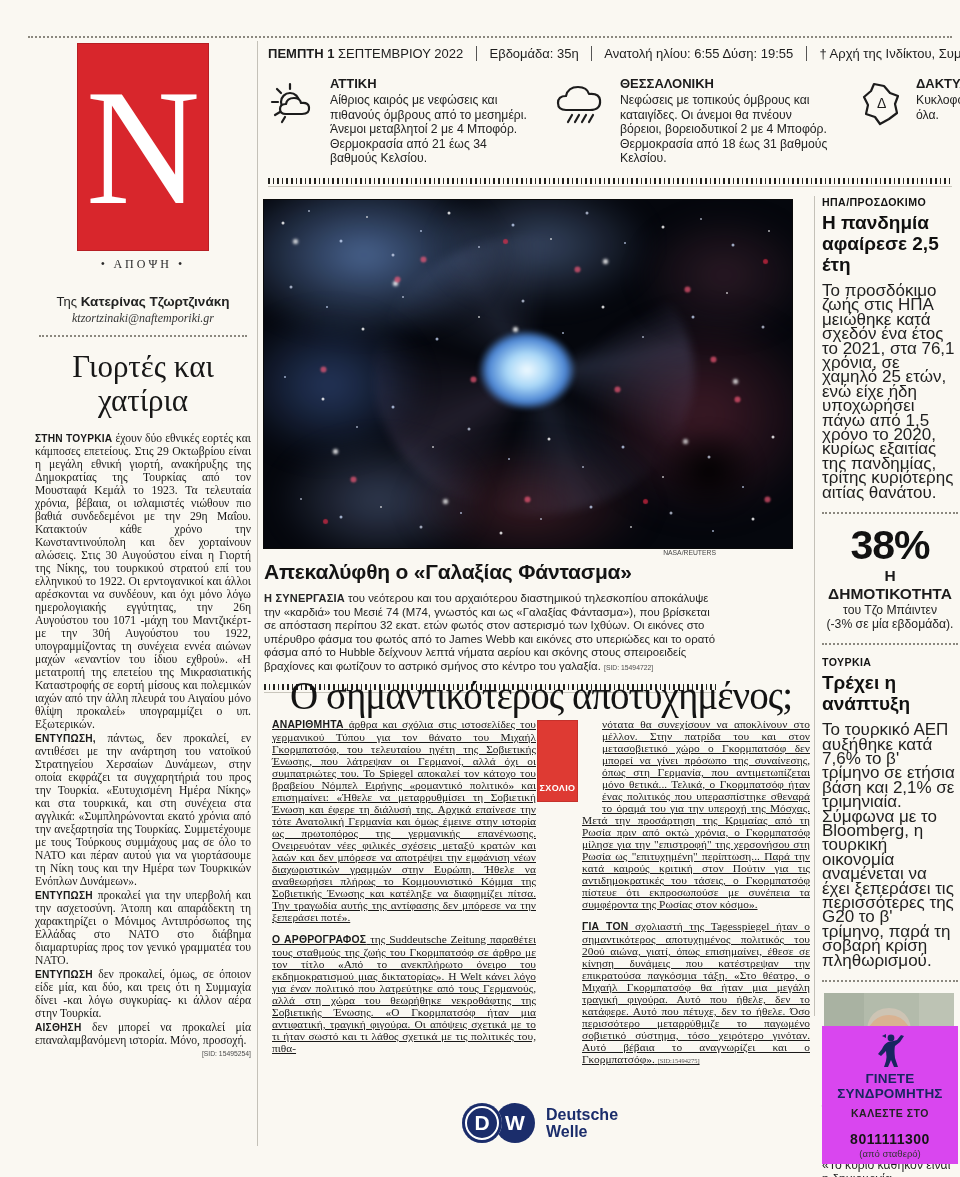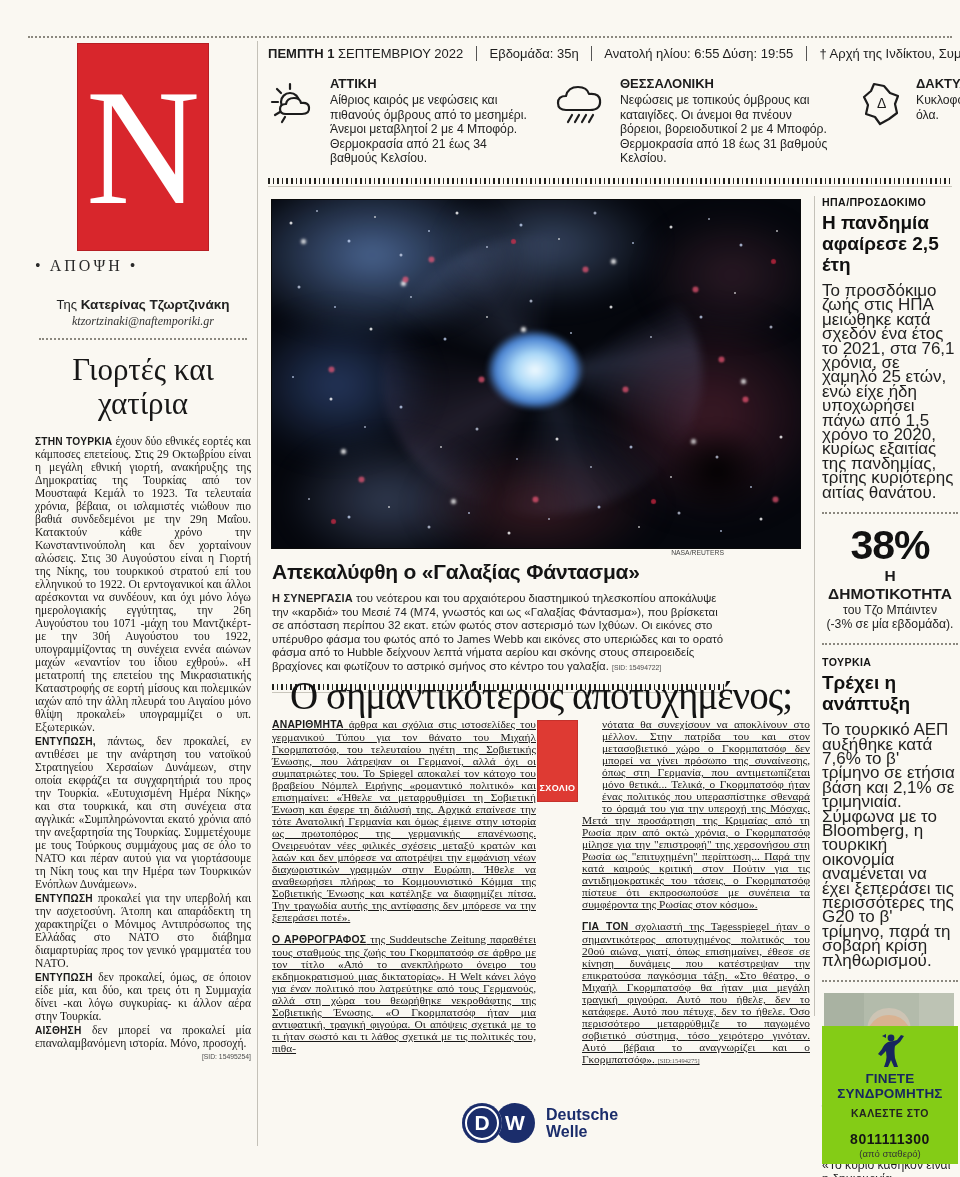--- a/index.html
+++ b/index.html
@@ -18,21 +18,21 @@
   .hdiv-thin { height:1px; background:#c9c6bc; margin-top:2px; }
   .topdots { position:absolute; left:28px; right:8px; top:36px; border-top:2px dotted #8b887f; }
 
   
   .leftcol { position:absolute; left:35px; top:41px; width:216px; }
   .logo-box { width:132px; height:208px; margin:2px auto 6px; background:#d8262c;
     display:flex; align-items:center; justify-content:center;
     box-shadow:0 0 0 1px #b71f24 inset; }
   .logo-n { font-family:"Liberation Serif", serif; font-size:158px; line-height:1; color:#fff;
     transform:scaleY(1.05); }
-  .section-label { font-family:"Liberation Serif", serif; font-size:16px;
+  .section-label { text-align:center; font-family:"Liberation Serif", serif; font-size:12px;
     letter-spacing:3px; color:#2a2a2a; margin-bottom:22px; }
   .byline { text-align:center; font-size:13px; color:#222; }
   .byline b { font-size:13.5px; }
   .email { text-align:center; font-family:"Liberation Serif", serif; font-style:italic;
     font-size:12px; color:#333; margin-top:2px; }
   .left-dotsep { margin:9px 4px 13px; }
   .op-title { font-family:"Liberation Serif", serif; font-weight:400; font-size:31px;
     line-height:34px; text-align:center; width:170px; margin:0 auto 14px; color:#171717; }
   .op-body p { font-family:"Liberation Serif", serif; font-size:11.6px; line-height:13px;
     text-align:justify; color:#191919; }
@@ -49,21 +49,21 @@
   .weather { display:flex; margin-top:15px; }
   .w-item { display:flex; }
   .w-icon { flex:none; margin-right:10px; margin-top:2px; }
   .w-name { font-size:13px; font-weight:bold; margin-bottom:2px; }
   .w-text { font-size:12.2px; line-height:14.6px; color:#222; }
   .w1 .w-text { width:200px; } .w2 .w-text { width:208px; } .w3 .w-text { width:92px; }
   .w1 { margin-right:22px; } .w2 { margin-right:26px; }
   .header .hdiv { margin-top:12px; }
 
   
-  .galaxy-block { position:absolute; left:272px; top:200px; width:452px; }
+  .galaxy-block { position:absolute; left:264px; top:200px; width:452px; }
   .gal { position:relative; width:528px; height:348px; background:#05070d; overflow:hidden;
     box-shadow:0 0 0 1px #0a0a0a; }
   .blob { position:absolute; border-radius:50%; }
   .b1 { left:-40px; top:-30px; width:280px; height:170px; background:radial-gradient(closest-side,rgba(110,150,215,.65),transparent); filter:blur(10px); }
   .b2 { left:170px; top:-20px; width:220px; height:130px; background:radial-gradient(closest-side,rgba(130,165,225,.4),transparent); filter:blur(12px); }
   .b3 { left:-30px; top:110px; width:190px; height:150px; background:radial-gradient(closest-side,rgba(80,120,200,.45),transparent); filter:blur(14px); }
   .b4 { left:10px; top:235px; width:210px; height:130px; background:radial-gradient(closest-side,rgba(150,175,235,.32),transparent); filter:blur(13px); }
   .b5 { left:320px; top:110px; width:240px; height:210px; background:radial-gradient(closest-side,rgba(120,45,65,.5),transparent); filter:blur(15px); }
   .b6 { left:140px; top:240px; width:250px; height:130px; background:radial-gradient(closest-side,rgba(115,48,58,.45),transparent); filter:blur(13px); }
   .b7 { left:370px; top:10px; width:180px; height:130px; background:radial-gradient(closest-side,rgba(105,55,75,.38),transparent); filter:blur(12px); }
@@ -139,21 +139,21 @@
   .stat-value { font-size:41px; font-weight:bold; letter-spacing:-1px; line-height:40px; color:#121212; }
   .stat-title { font-size:15.5px; font-weight:bold; margin-top:2px; }
   .stat-line { font-size:12.2px; line-height:14px; color:#1f1f1f; }
   .photo { width:130px; height:101px; margin:2px 0 7px 2px; position:relative; overflow:hidden;
     background:linear-gradient(170deg,#aab3a2 0%,#c2c6ba 55%,#b6bcae 100%); }
   .photo-cap { font-size:13px; font-weight:bold; line-height:15.5px; color:#111; margin-bottom:10px; }
   .quote { font-size:12.2px; line-height:14.6px; color:#1f1f1f; }
 
   
   .subscribe { position:absolute; left:822px; top:1026px; width:136px; height:138px;
-    background:#84cc16; text-align:center; padding-top:6px; }
+    background:#d946ef; text-align:center; padding-top:6px; }
   .sub-title { color:#17265f; font-weight:bold; font-size:13.5px; line-height:14.5px; letter-spacing:.2px; }
   .sub-call { font-size:10.5px; font-weight:bold; color:#222; margin-top:6px; letter-spacing:.5px; }
   .sub-phone { font-size:14px; font-weight:bold; letter-spacing:.5px; color:#151515; margin-top:12px; }
   .sub-note { font-size:9.5px; color:#333; margin-top:1px; }
 
   
   .dw { position:absolute; left:462px; top:1103px; display:flex; align-items:center; }
   .dwc { width:40px; height:40px; border-radius:50%; background:#1b2d6b; color:#fff;
     display:flex; align-items:center; justify-content:center; font-weight:bold; font-size:21px; }
   .dwc.d { box-shadow:inset 0 0 0 3px #1b2d6b, inset 0 0 0 5px #fff; z-index:1; }

